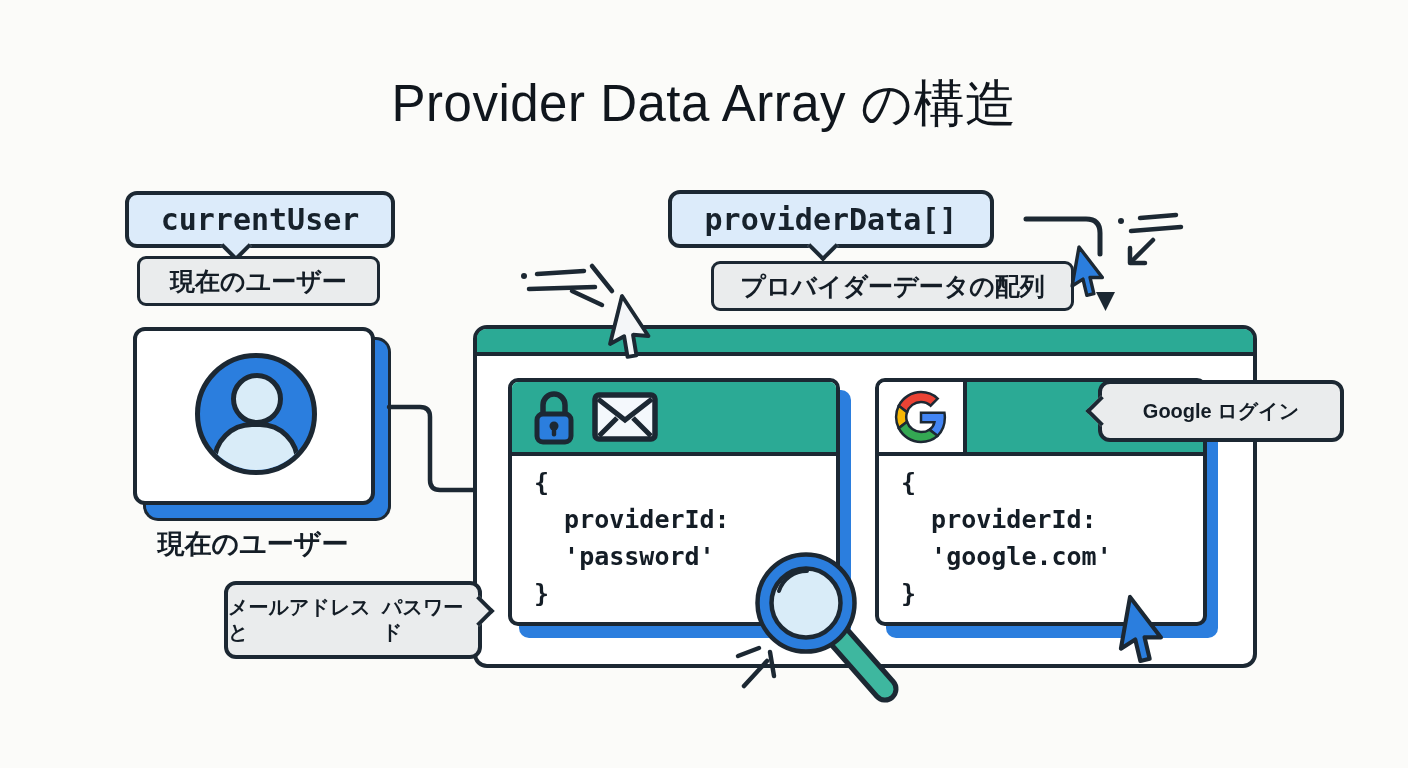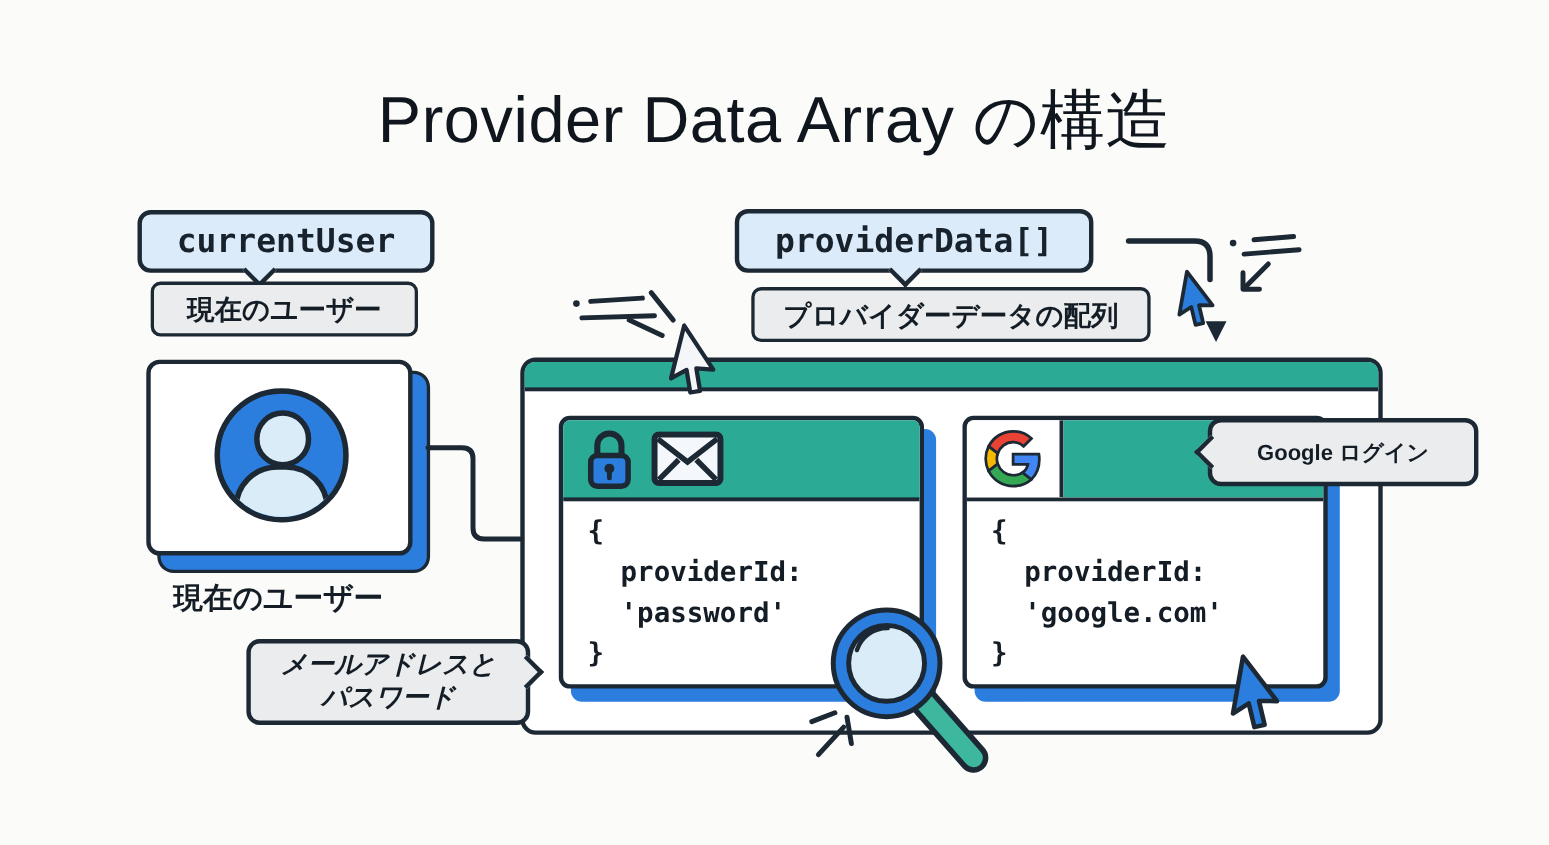--- a/index.html
+++ b/index.html
@@ -1,21 +1,21 @@
 <!DOCTYPE html>
 <html style="--bg: #fbfbf9; --dark: #1c2833; --teal: #2baa95; --blue: #2b7ede; --lightblue: #dcebfa; --gray: #eaeced; --lens: #d9ecf8; --handle: #3eb79f; --cursorwhite: #f4f6f8; --gred: #ea4335; --gyellow: #f7b705; --ggreen: #34a853; --gblue: #4285f4;"><head>
 <meta charset="utf-8">
 <style>
   html,body{margin:0;padding:0;}
   body{width:1408px;height:768px;overflow:hidden;background:var(--bg,#fbfbf9);
        font-family:"Liberation Sans",sans-serif;}
   #stage{position:relative;width:1408px;height:768px;background:var(--bg,#fbfbf9);}
 
   .title{position:absolute;left:0;top:70px;width:100%;margin:0;text-align:center;
-         font-size:59px;font-weight:500;color:#10161d;letter-spacing:.5px;}
+         font-size:51px;font-weight:500;color:#10161d;letter-spacing:.5px;}
 
   
   .code-bubble{position:absolute;display:flex;align-items:center;justify-content:center;
     background:var(--lightblue,#dcebfa);border:4px solid var(--dark,#1c2833);border-radius:12px;
     font-family:"DejaVu Sans Mono","Liberation Mono",monospace;font-size:30px;font-weight:600;
     color:#17222c;z-index:4;}
   #currentUserBubble{left:125px;top:191px;width:262px;height:49px;}
   #providerBubble{left:668px;top:190px;width:318px;height:50px;}
 
   .tail{position:absolute;width:18px;height:18px;z-index:-0;}
@@ -29,41 +29,41 @@
     transform:rotate(45deg);}
   .tail-left{left:-12px;background:var(--gray,#eaeced);
     border-left:4px solid var(--dark,#1c2833);border-bottom:4px solid var(--dark,#1c2833);
     transform:rotate(45deg);}
 
   
   .jp-box{position:absolute;display:flex;align-items:center;justify-content:center;
     background:var(--gray,#eaeced);border:3px solid var(--dark,#1c2833);border-radius:9px;
     font-size:25px;font-weight:700;color:#141d26;z-index:4;}
   #currentUserJp{left:137px;top:256px;width:237px;height:44px;}
-  #providerJp{left:683px;top:261px;width:357px;height:44px;font-family:Liberation Mono, monospace;}
+  #providerJp{left:711px;top:261px;width:357px;height:44px;font-family:Liberation Mono, monospace;}
 
   
   #avatarCard{position:absolute;left:133px;top:327px;width:234px;height:170px;background:#fff;
     border:4px solid var(--dark,#1c2833);border-radius:12px;
     box-shadow:13px 13px 0 0 var(--blue,#2b7ede),13px 13px 0 3px var(--dark,#1c2833);z-index:2;}
   .avatar-circle{position:absolute;left:58px;top:22px;width:112px;height:112px;border-radius:50%;
     background:var(--blue,#2b7ede);border:5px solid var(--dark,#1c2833);overflow:hidden;}
   .avatar-head{position:absolute;left:31px;top:15px;width:42px;height:42px;border-radius:50%;
     background:var(--lens,#d9ecf8);border:5px solid var(--dark,#1c2833);}
   .avatar-body{position:absolute;left:12px;top:64px;width:78px;height:60px;
     background:var(--lens,#d9ecf8);border:5px solid var(--dark,#1c2833);
     border-radius:40px 40px 10px 10px;}
   #avatarCaption{position:absolute;left:123px;top:526px;width:260px;text-align:center;
     font-size:27px;font-weight:700;color:#141d26;z-index:2;}
 
   
   #emailBubble{position:absolute;left:224px;top:581px;width:250px;height:70px;
-    display:flex;flex-direction:column;align-items:center;justify-content:center;
+    display:flex;flex-direction:row;align-items:center;justify-content:center;
     background:var(--gray,#eaeced);border:4px solid var(--dark,#1c2833);border-radius:12px;
-    font-size:24px;font-weight:700;color:#141d26;line-height:1.25;z-index:7;font-style:italic;}
+    font-size:20px;font-weight:700;color:#141d26;line-height:1.25;z-index:7;}
   #emailBubble .tail-right{top:15px;}
 
   
   #container{position:absolute;left:473px;top:325px;width:776px;height:335px;background:#fff;
     border:4px solid var(--dark,#1c2833);border-radius:14px;z-index:1;}
   .container-header{height:23px;background:var(--teal,#2baa95);
     border-bottom:4px solid var(--dark,#1c2833);border-radius:9px 9px 0 0;}
 
   
   .pcard{position:absolute;top:378px;width:324px;height:240px;background:#fff;

